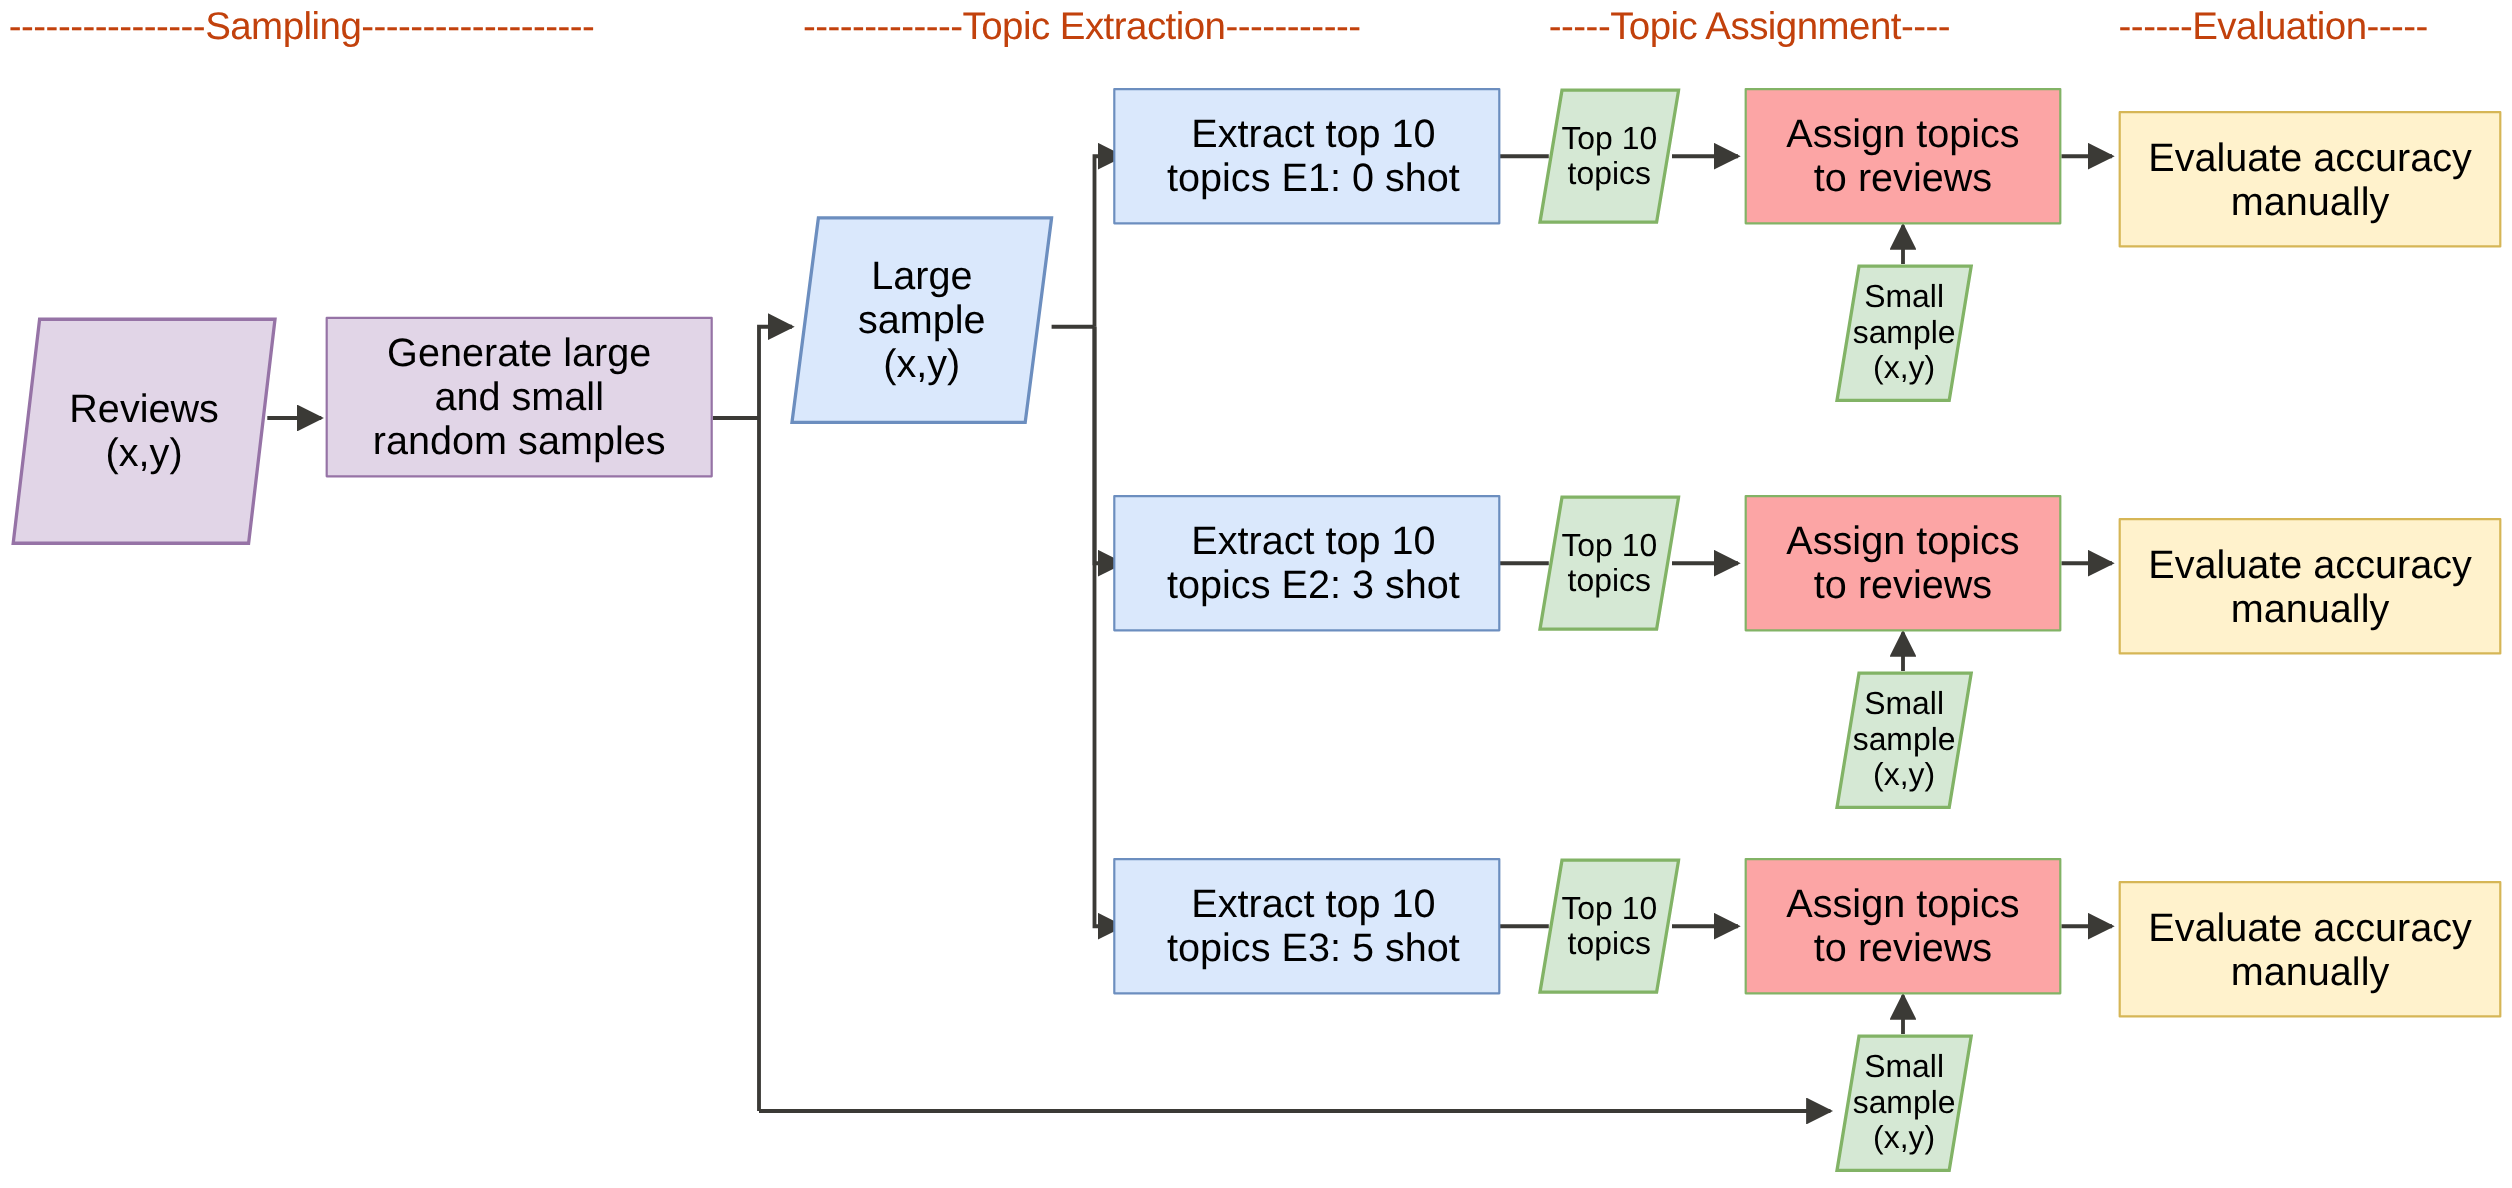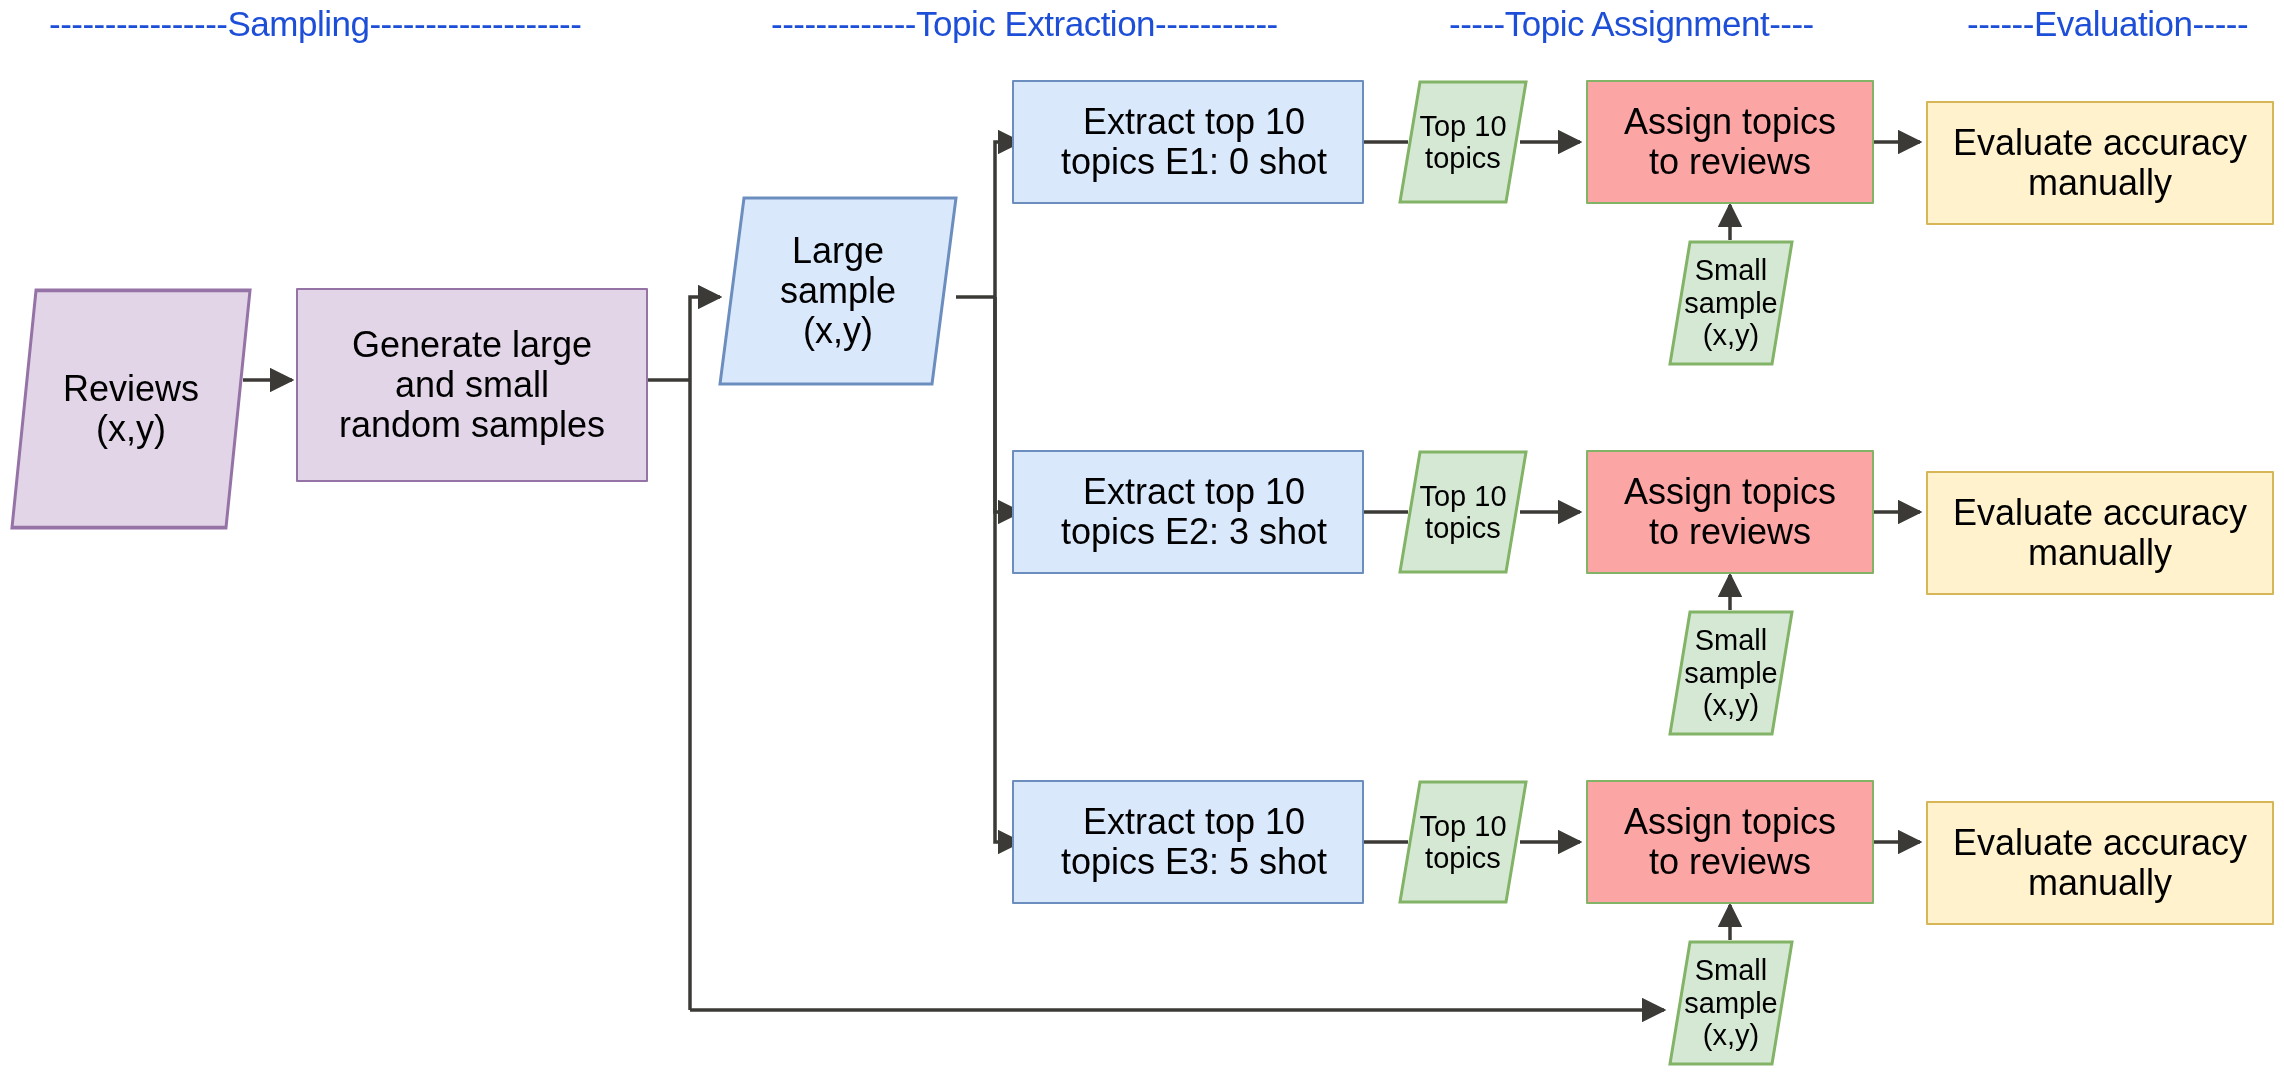--- a/index.html
+++ b/index.html
@@ -20,27 +20,26 @@
   #edges {
     position: absolute;
     left: 0;
     top: 0;
     width: 2284px;
     height: 1080px;
     pointer-events: none;
   }
   .phase-header {
     position: absolute;
-    color: #1d4ed8;
+    color: #c2410c;
     font-size: 35px;
     line-height: 1;
     white-space: nowrap;
     letter-spacing: -0.5px;
     font-family: "Liberation Sans", sans-serif;
-    margin-left: 41px;
   }
   .node {
     position: absolute;
     box-sizing: border-box;
     display: flex;
     align-items: center;
     justify-content: center;
     text-align: center;
     color: #000000;
     line-height: 1.12;
@@ -123,31 +122,31 @@
       <path d="M 1730 940 L 1730 905" marker-end="url(#arrow)"></path>
 
       <path d="M 1874 142 L 1920 142" marker-end="url(#arrow)"></path>
       <path d="M 1874 512 L 1920 512" marker-end="url(#arrow)"></path>
       <path d="M 1874 842 L 1920 842" marker-end="url(#arrow)"></path>
 
       <path d="M 690 1010 L 1664 1010" marker-end="url(#arrow)"></path>
     </g>
   </svg>
 
-  <div class="node para" style="left:10px; top:288px; width:242px; height:242px; font-size:36px;">
+  <div class="node para" style="left:10px; top:288px; width:242px; height:208px; font-size:36px;">
     <svg class="shape" viewBox="0 0 242 194" preserveAspectRatio="none">
       <polygon points="26,2 240,2 216,192 2,192" fill="#e1d5e7" stroke="#9673a6" stroke-width="3"></polygon>
     </svg>
     <div style="position:absolute; inset:0; display:flex; align-items:center; justify-content:center;">
       <span class="label">Reviews
 (x,y)</span>
     </div>
   </div>
 
-  <div class="node rect purple" style="left:296px; top:288px; width:352px; height:194px; font-size:36px;">
+  <div class="node rect purple" style="left:296px; top:288px; width:352px; height:146px; font-size:36px;">
     <span class="label">Generate large
 and small
 random samples</span>
   </div>
 
   <div class="node para" style="left:718px; top:196px; width:240px; height:190px; font-size:36px;">
     <svg class="shape" viewBox="0 0 240 190" preserveAspectRatio="none">
       <polygon points="26,2 238,2 214,188 2,188" fill="#dae8fc" stroke="#6c8ebf" stroke-width="3"></polygon>
     </svg>
     <div style="position:absolute; inset:0; display:flex; align-items:center; justify-content:flex-end;">

